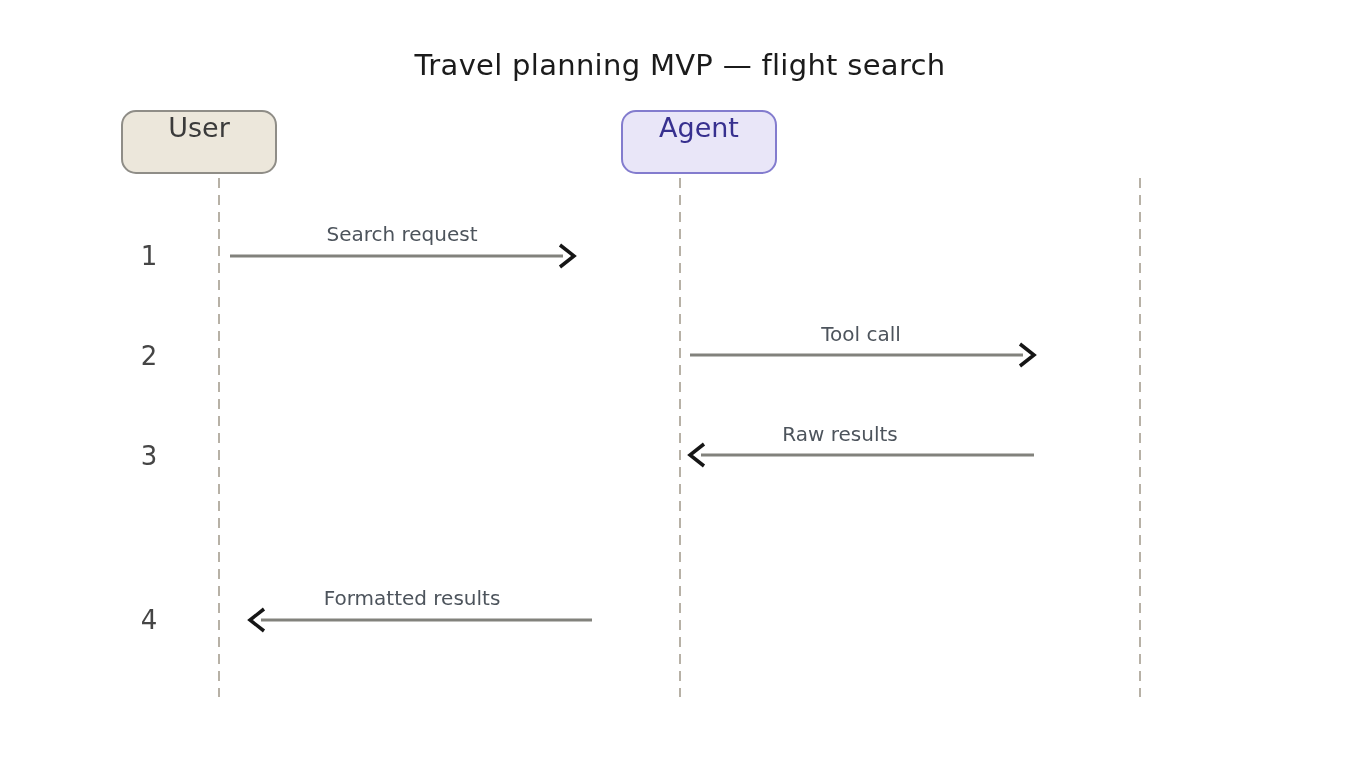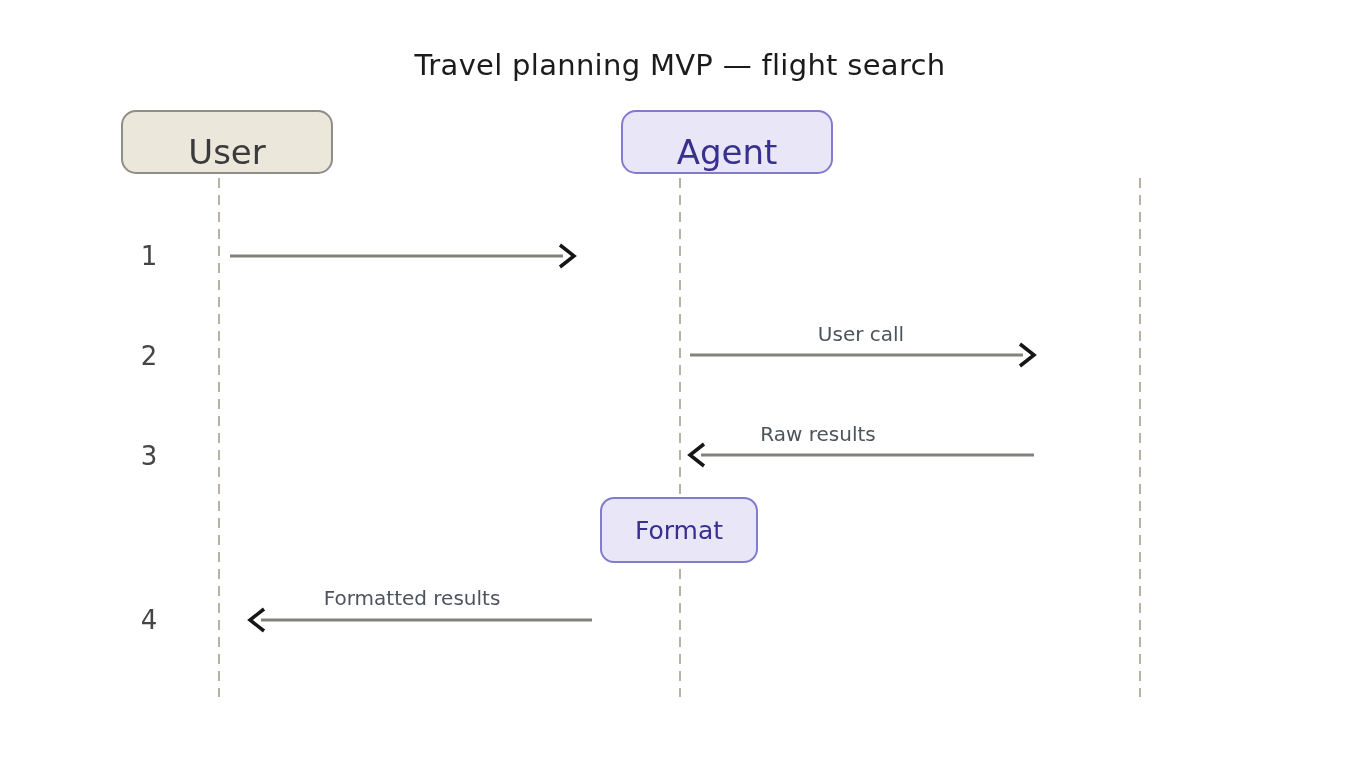--- a/index.html
+++ b/index.html
@@ -15,23 +15,23 @@
   
   .lifeline{
     position:absolute;top:178px;height:519px;width:2px;
     background:repeating-linear-gradient(to bottom,#b7b1a6 0 10px,transparent 10px 17px);
   }
   .ll-user{left:218px;}
   .ll-agent{left:679px;}
   .ll-flight{left:1139px;}
   
   .actor{
-    position:absolute;top:110px;width:212px;height:64px;border-radius:15px;
-    display:flex;align-items:flex-end;justify-content:center;
-    font-size:34px;border:2px solid;box-sizing:border-box;
+    position:absolute;top:110px;width:156px;height:64px;border-radius:15px;
+    display:flex;align-items:flex-start;justify-content:center;
+    font-size:27px;border:2px solid;box-sizing:border-box;
   }
   .actor-user{left:121px;background:#ece7db;border-color:#8f8d87;color:#3b3b3b;}
   .actor-agent{left:581px;background:#e9e6f8;border-color:#837cce;color:#37308f;margin-left:40px;}
   .actor-flight{left:1040px;background:#dff0e8;border-color:#2b897b;color:#0d4f49;}
   
   .self-box{
     position:absolute;left:600px;top:497px;width:158px;height:66px;border-radius:14px;
     display:flex;align-items:center;justify-content:center;
     font-size:25px;border:2px solid #837cce;background:#e9e6f8;color:#37308f;box-sizing:border-box;
   }
@@ -41,21 +41,21 @@
     font-size:26px;color:#454545;line-height:30px;
   }
   .n1{top:241px;}.n2{top:341px;}.n3{top:441px;}.n4{top:605px;}
   
   .msg-label{
     position:absolute;width:320px;text-align:center;
     font-size:20px;color:#4d545c;
   }
   .lb1{left:242px;top:222px;}
   .lb2{left:701px;top:322px;}
-  .lb3{left:658px;top:422px;}
+  .lb3{left:680px;top:422px;}
   .lb4{left:252px;top:586px;}
   
   .arrow{position:absolute;}
   .ar1{left:229px;top:240px;}
   .ar2{left:689px;top:339px;}
   .ar3{left:687px;top:439px;}
   .ar4{left:247px;top:604px;}
 </style>
 </head>
 <body>
@@ -69,42 +69,40 @@
   <div class="lifeline ll-flight"></div>
 
   <div class="actor actor-user">
     <span>User</span>
   </div>
   <div class="actor actor-agent">
     <span>Agent</span>
   </div>
 
   <div class="step-num n1">1</div>
+  <div class="msg-label lb1">Search request</div>
   <svg class="arrow ar1" width="350" height="32" viewBox="0 0 350 32">
     <line x1="1" y1="16" x2="334" y2="16" stroke="#82827c" stroke-width="3"></line>
     <polyline points="331,5 345,16 331,27" fill="none" stroke="#161616" stroke-width="3.5"></polyline>
   </svg>
 
   <div class="step-num n2">2</div>
-  <div class="msg-label lb2">User call</div>
+  <div class="msg-label lb2">Tool call</div>
   <svg class="arrow ar2" width="350" height="32" viewBox="0 0 350 32">
     <line x1="1" y1="16" x2="334" y2="16" stroke="#82827c" stroke-width="3"></line>
     <polyline points="331,5 345,16 331,27" fill="none" stroke="#161616" stroke-width="3.5"></polyline>
   </svg>
 
   <div class="step-num n3">3</div>
   <div class="msg-label lb3">Raw results</div>
   <svg class="arrow ar3" width="348" height="32" viewBox="0 0 348 32">
     <line x1="14" y1="16" x2="347" y2="16" stroke="#82827c" stroke-width="3"></line>
     <polyline points="17,5 3,16 17,27" fill="none" stroke="#161616" stroke-width="3.5"></polyline>
   </svg>
 
-  <div class="self-box">
-    <span>Format</span>
-  </div>
 
   <div class="step-num n4">4</div>
   <div class="msg-label lb4">Formatted results</div>
   <svg class="arrow ar4" width="346" height="32" viewBox="0 0 346 32">
     <line x1="14" y1="16" x2="345" y2="16" stroke="#82827c" stroke-width="3"></line>
     <polyline points="17,5 3,16 17,27" fill="none" stroke="#161616" stroke-width="3.5"></polyline>
   </svg>
 
 </div>
 

